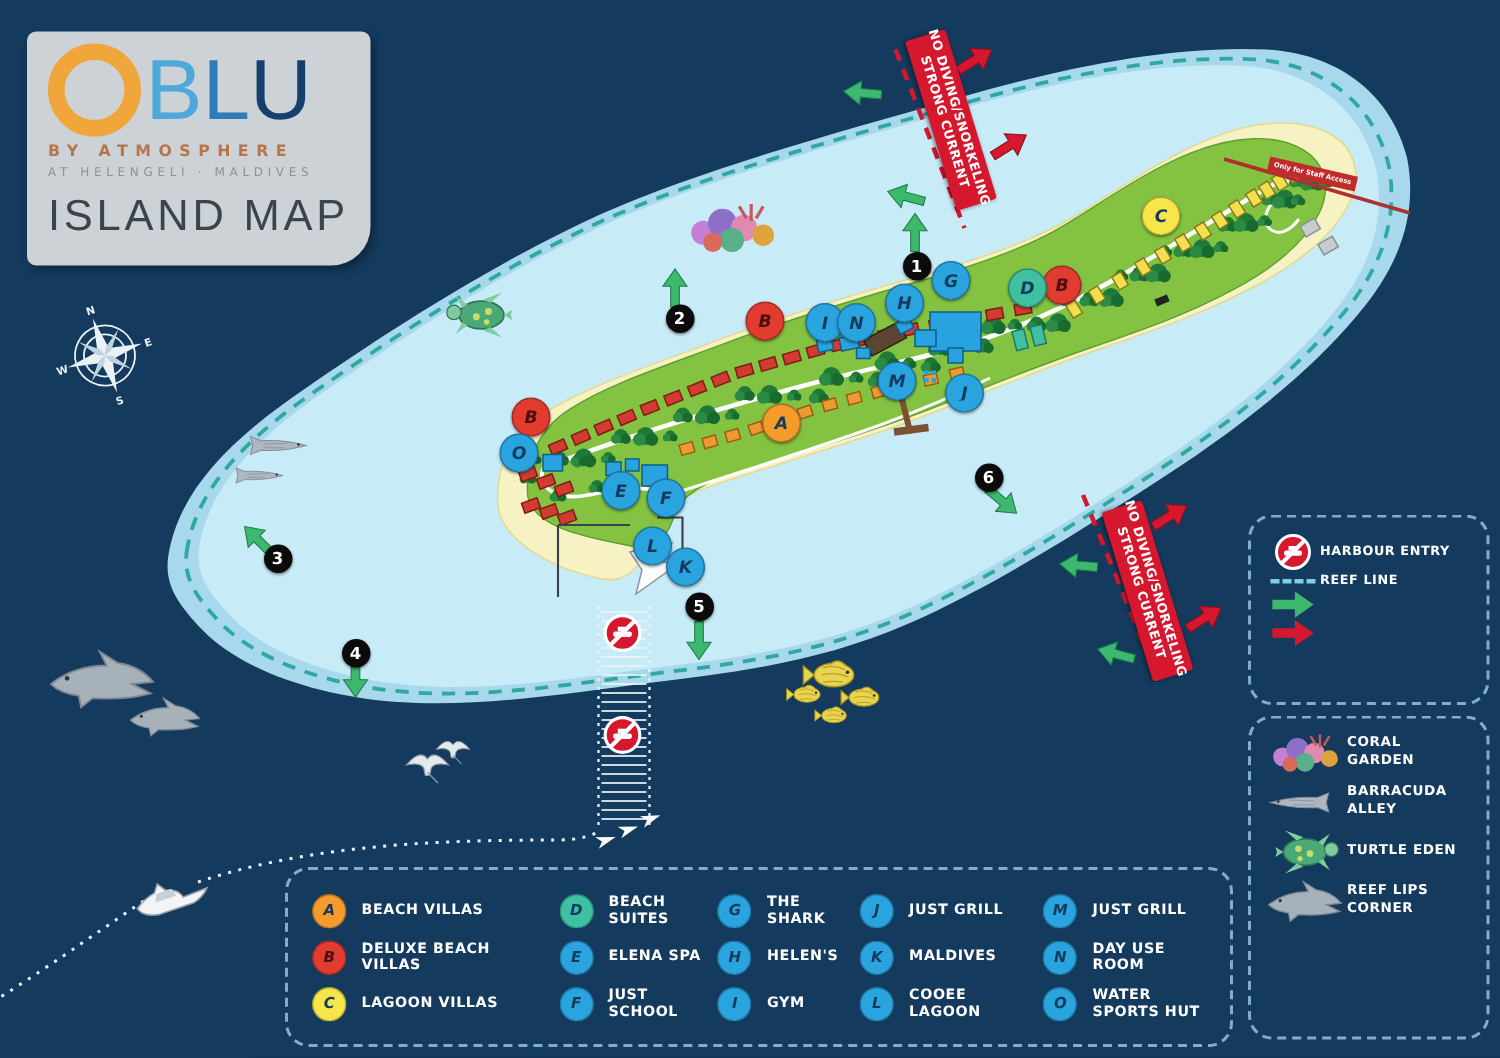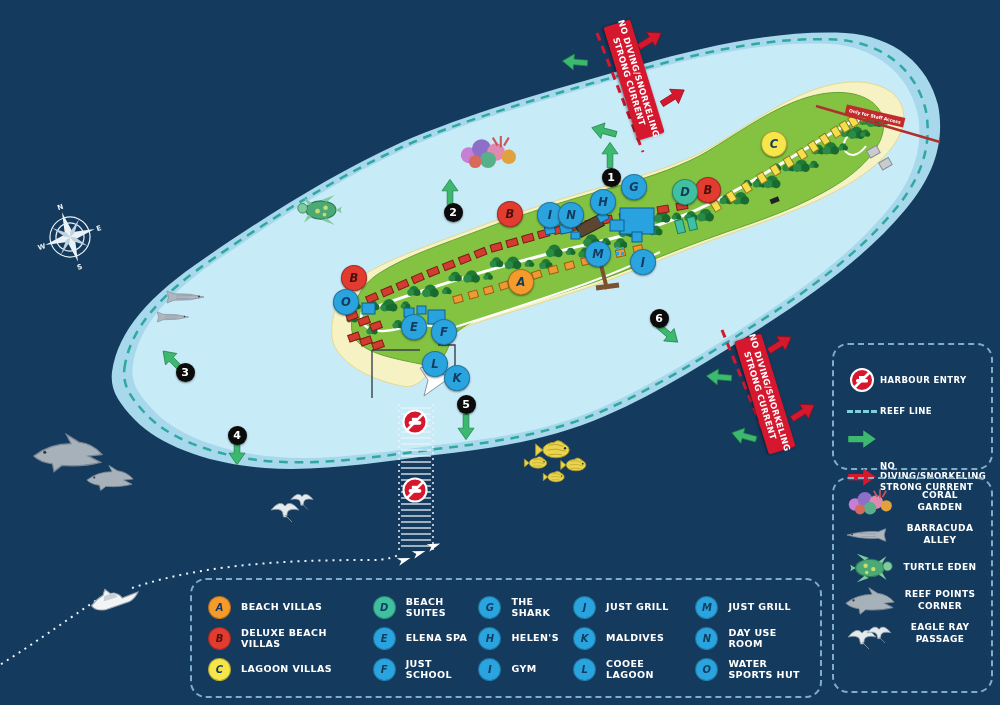--- a/index.html
+++ b/index.html
@@ -33,23 +33,23 @@
   .banner{position:absolute;width:118px;height:28px;background:#D6182F;color:#fff;z-index:5;
        display:flex;flex-direction:column;align-items:center;justify-content:center;
        font-size:8.5px;font-weight:bold;letter-spacing:.3px;line-height:1.2;border-radius:2px;
        box-shadow:0 1px 3px rgba(0,0,0,.5);white-space:nowrap;}
   .staff-label{position:absolute;left:845px;top:111px;width:60px;height:10px;background:#C22B2B;
        color:#fff;font-size:4.5px;font-weight:bold;display:flex;align-items:center;justify-content:center;
        transform:rotate(13deg);z-index:5;white-space:nowrap;}
   
   .lbox{position:absolute;border:2px dashed #7FAEC9;border-radius:16px;box-sizing:border-box;z-index:7;}
   .lbox-symbols{left:832px;top:343px;width:161px;height:127px;padding:9px 10px;}
-  .lbox-marine{left:832px;top:477px;width:161px;height:216px;padding:6px 8px;text-align:center;}
+  .lbox-marine{left:832px;top:477px;width:161px;height:216px;padding:6px 8px;}
   .lbox-places{left:190px;top:578px;width:632px;height:120px;padding:12px 16px;display:flex;gap:10px;}
-  .lr{display:flex;align-items:center;margin:13px 0;}
+  .lr{display:flex;align-items:center;margin:1px 0;}
   .lic{width:36px;flex:0 0 36px;display:flex;align-items:center;justify-content:center;}
   .llab{color:#fff;font-weight:bold;font-size:8.5px;letter-spacing:.4px;line-height:1.25;}
   .reefdash{display:inline-block;width:30px;border-top:3px dashed #7FD0DC;}
   .mr{display:flex;align-items:center;height:33px;}
   .mic{width:56px;flex:0 0 56px;display:flex;align-items:center;justify-content:center;}
   .mlab{color:#fff;font-weight:bold;font-size:9px;letter-spacing:.4px;line-height:1.3;width:84px;}
   .pcol{display:flex;flex-direction:column;justify-content:space-between;}
   .pitem{display:flex;align-items:center;height:30px;}
   .pinm{position:relative;width:21px;height:21px;border-radius:50%;background:var(--pc);flex:0 0 21px;
         display:flex;align-items:center;justify-content:center;color:#123B5E;font-weight:bold;
@@ -349,20 +349,29 @@
         <circle r="14"></circle>
       <path fill="#EAF2F7" stroke="none" d="M0,-26 L4,-4 0,0 -4,-4 Z M0,26 L4,4 0,0 -4,4 Z M-26,0 L-4,-4 0,0 -4,4 Z M26,0 L4,-4 0,0 4,4 Z"></path>
       <path fill="#BFD3DF" stroke="none" d="M-14,-14 L-2,-5 0,0 -5,-2 Z M14,14 L2,5 0,0 5,2 Z M14,-14 L5,-2 0,0 2,-5 Z M-14,14 L-5,2 0,0 -2,5 Z"></path>
       <text x="0" y="-29" text-anchor="middle" font-size="7" fill="#EAF2F7" stroke="none" font-weight="bold">N</text>
       <text x="30" y="3" text-anchor="middle" font-size="7" fill="#EAF2F7" stroke="none" font-weight="bold">E</text>
       <text x="0" y="34" text-anchor="middle" font-size="7" fill="#EAF2F7" stroke="none" font-weight="bold">S</text>
       <text x="-30" y="3" text-anchor="middle" font-size="7" fill="#EAF2F7" stroke="none" font-weight="bold">W</text>
     </g>
   </svg>
 
+  <div class="logo-card">
+    <div class="brandrow">
+      <span class="o-ring"></span>
+      <span class="blu"><span class="b">B</span><span class="l">L</span><span class="u">U</span></span>
+    </div>
+    <div class="byline">BY ATMOSPHERE</div>
+    <div class="locline">AT HELENGELI · MALDIVES</div>
+    <div class="maptitle">ISLAND MAP</div>
+  </div>
 
   <div id="pin-layer">
       <div class="pin" style="--pc: #F49B2B; left: 508px; top: 269px;">A</div>
       <div class="pin red" style="--pc: #E23B30; left: 497px; top: 201px;">B</div>
       <div class="pin red" style="--pc: #E23B30; left: 341px; top: 265px;">B</div>
       <div class="pin red" style="--pc: #E23B30; left: 695px; top: 177px;">B</div>
       <div class="pin" style="--pc: #F7E64A; left: 761px; top: 131px;">C</div>
       <div class="pin" style="--pc: #3FC0A0; left: 672px; top: 179px;">D</div>
       <div class="pin" style="--pc: #2AA4DF; left: 401px; top: 314px;">E</div>
       <div class="pin" style="--pc: #2AA4DF; left: 431px; top: 319px;">F</div>
@@ -417,21 +426,20 @@
             <use href="#arrow" fill="#3CB96E" transform="scale(1.25)"></use>
           </svg>
         </span>
       </div>
       <div class="lr">
         <span class="lic">
           <svg width="30" height="18" viewBox="-15 -9 30 18">
             <use href="#arrow" fill="#D6182F" transform="scale(1.25)"></use>
           </svg>
         </span>
-        <span class="llab">NO DIVING/SNORKELING STRONG CURRENT</span>
       </div>
     </div>
 
   <div class="lbox lbox-marine" id="legend-marine">
       <div class="mr">
         <span class="mic">
           <svg width="50" height="30" viewBox="-25 -15 50 30">
             <use href="#coral" transform="scale(1.25)"></use>
           </svg>
         </span>
@@ -452,30 +460,21 @@
           </svg>
         </span>
         <span class="mlab">TURTLE EDEN</span>
       </div>
       <div class="mr">
         <span class="mic">
           <svg width="50" height="30" viewBox="-25 -15 50 30">
             <use href="#shark" transform="scale(1.1)"></use>
           </svg>
         </span>
-        <span class="mlab">REEF POINTS CORNER</span>
-      </div>
-      <div class="mr">
-        <span class="mic">
-          <svg width="50" height="30" viewBox="-25 -15 50 30">
-            <use href="#ray" transform="translate(-8,1)"></use>
-            <use href="#ray" transform="translate(9,-3) scale(0.85)"></use>
-          </svg>
-        </span>
-        <span class="mlab">EAGLE RAY PASSAGE</span>
+        <span class="mlab">REEF LIPS CORNER</span>
       </div>
     </div>
 
   <div class="lbox lbox-places" id="legend-places">
       <div class="pcol" style="width: 168px;">
         <div class="pitem">
           <span class="pinm" style="--pc: #F49B2B;">A</span>
           <span class="plab">BEACH VILLAS</span>
         </div>
         <div class="pitem">

